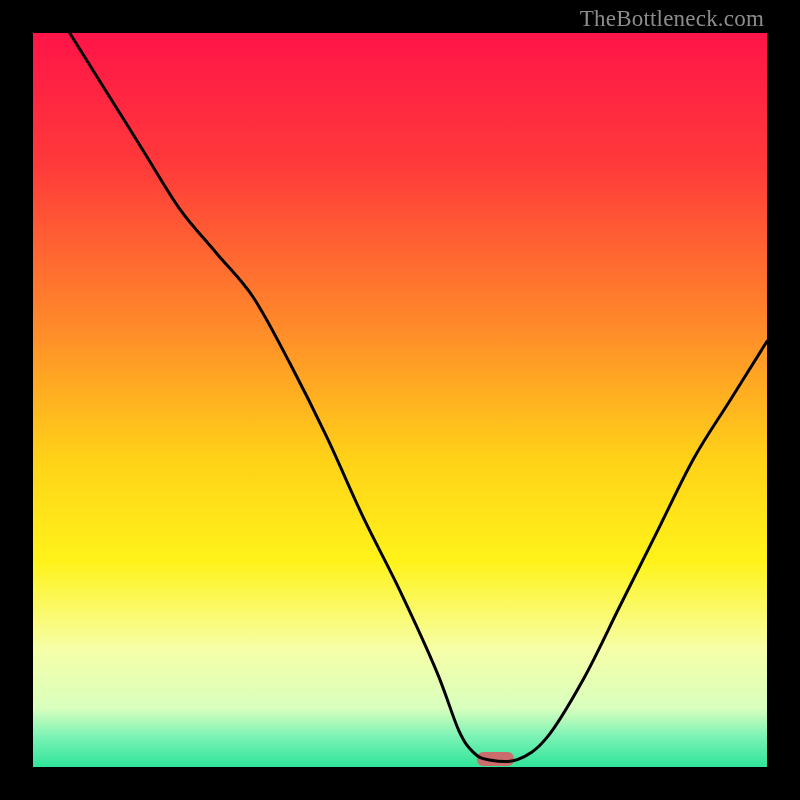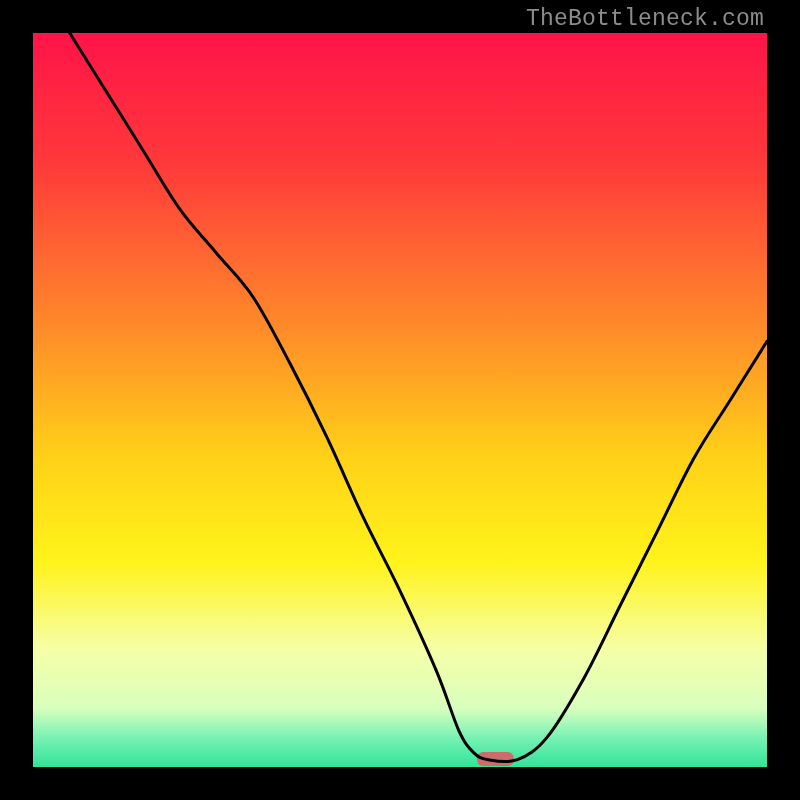--- a/index.html
+++ b/index.html
@@ -23,21 +23,21 @@
     left: 33px;
     top: 33px;
     width: 734px;
     height: 734px;
     overflow: hidden;
   }
   .watermark {
     position: absolute;
     right: 36px;
     top: 6px;
-    font-family: Liberation Mono, monospace;
+    font-family: Liberation Serif, serif;
     font-size: 23px;
     color: #8c8c8c;
     font-weight: 500;
     letter-spacing: 0.2px;
   }
   .gradient-svg, .curve-svg {
     position: absolute;
     left: 0;
     top: 0;
   }

